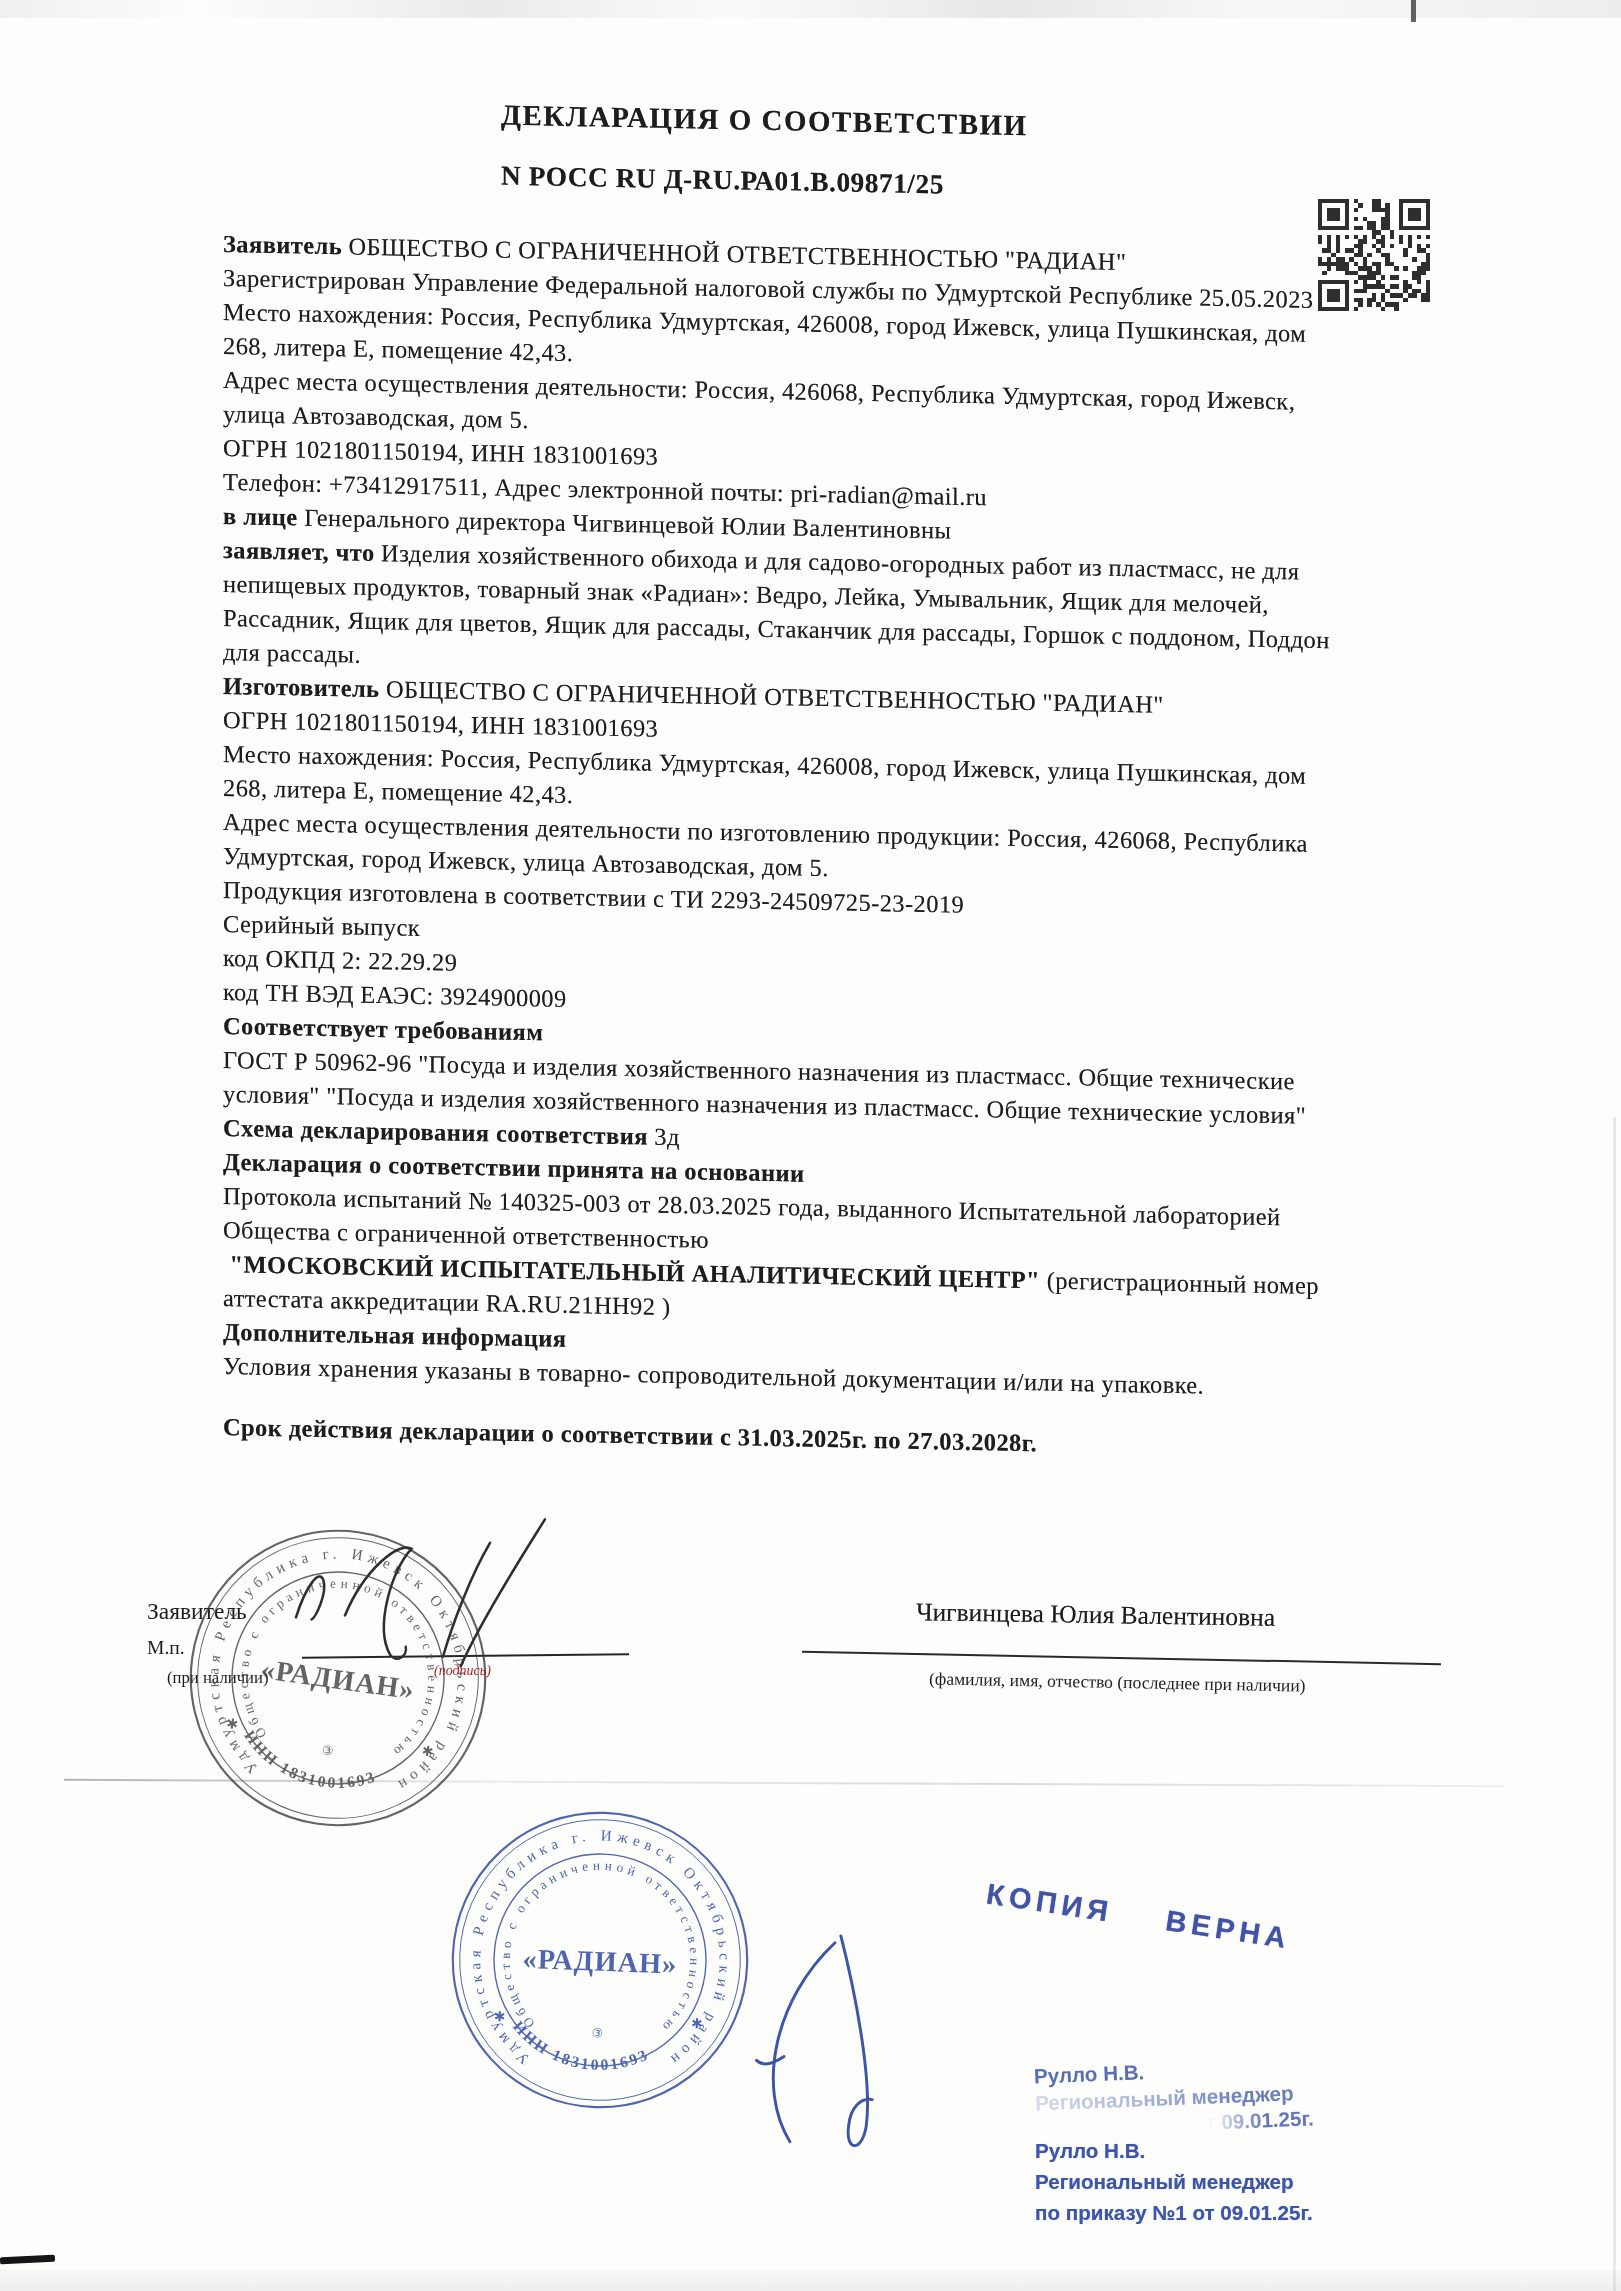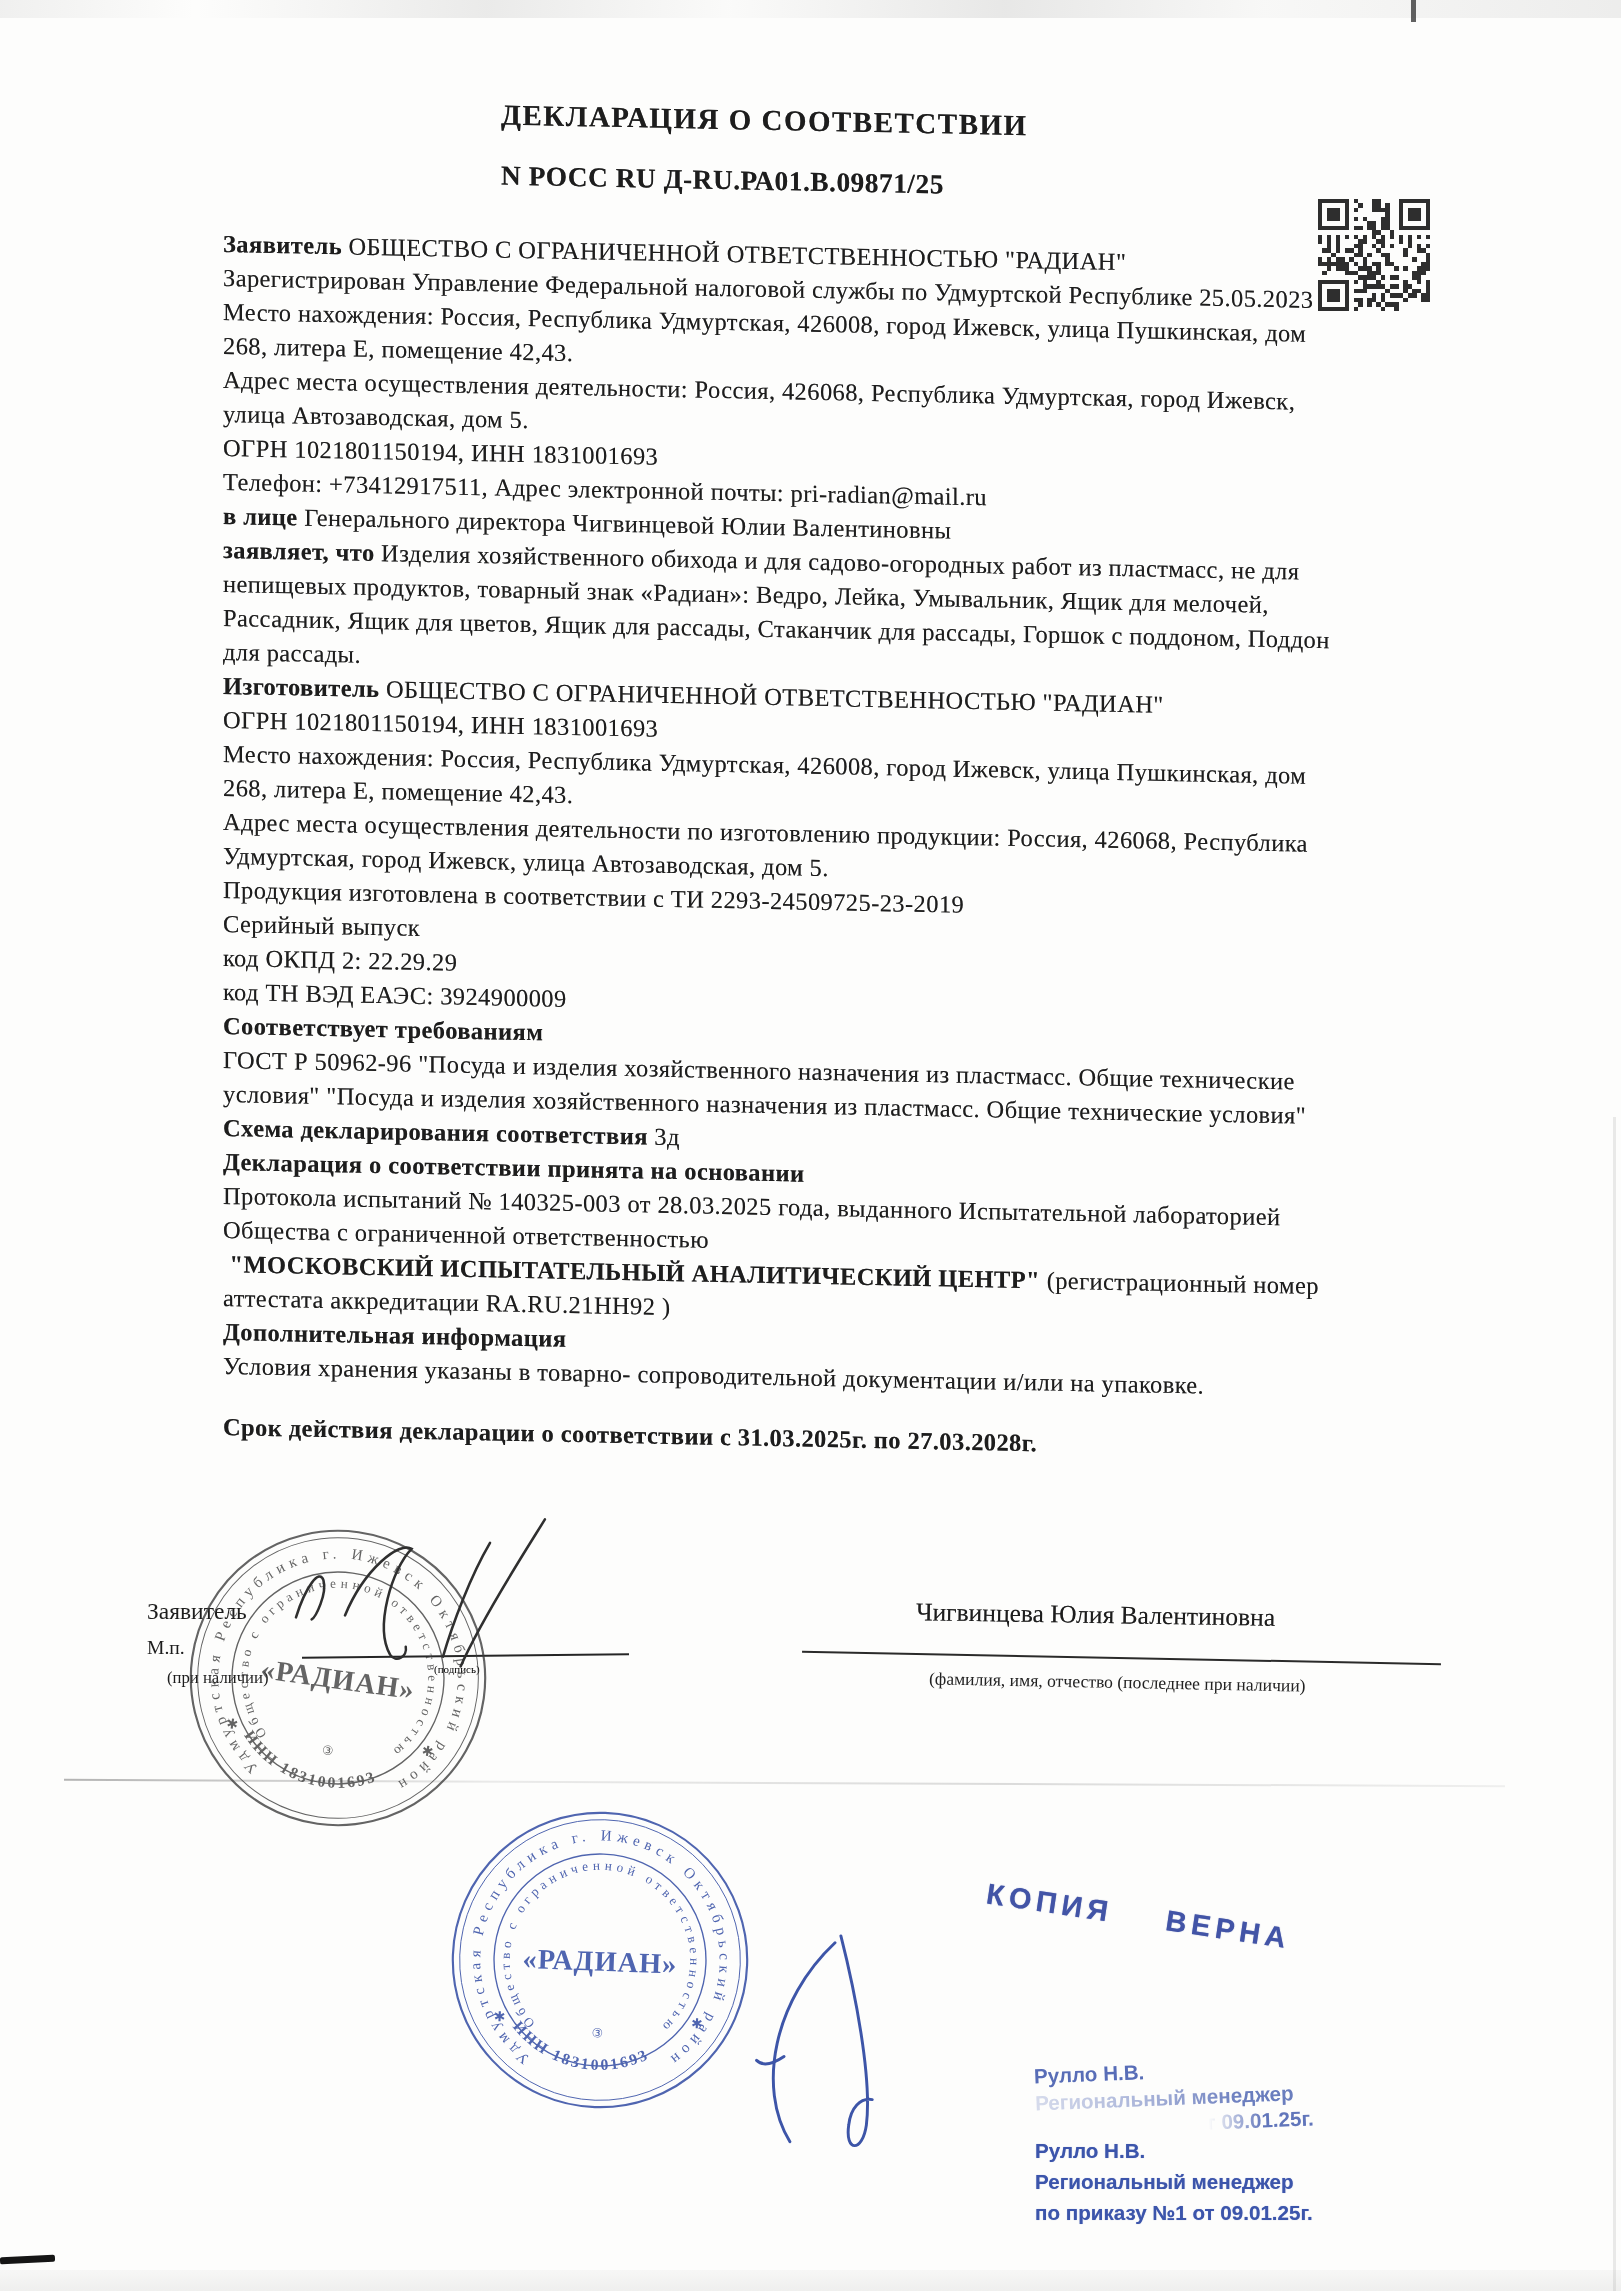--- a/index.html
+++ b/index.html
@@ -46,21 +46,21 @@
   .doc-line .b{font-weight:bold;}
 
   
   .qr{position:absolute;left:1318px;top:199px;width:112px;height:112px;}
 
   
   .sig-applicant{position:absolute;left:147px;top:1598px;font-size:23.5px;}
   .sig-mp{position:absolute;left:147px;top:1637px;font-size:19.6px;}
   .sig-mp-note{position:absolute;left:143px;top:1668px;font-size:16.7px;margin-left:24px;}
   .sig-line-left{position:absolute;left:302px;top:1655px;width:327px;height:2px;background:#262626;transform:rotate(-.6deg);}
-  .sig-caption-left{position:absolute;left:434px;top:1663px;font-size:11px;color:#000000;}
+  .sig-caption-left{position:absolute;left:434px;top:1663px;font-size:14px;color:#b91c1c;font-style:italic;}
   .sig-name{position:absolute;left:916px;top:1600px;font-size:25.5px;transform:rotate(.9deg);text-shadow:0 0 0.5px rgba(20,20,20,.5);}
   .sig-line-right{position:absolute;left:802px;top:1657px;width:639px;height:2px;background:#2a2a2a;transform:rotate(1.1deg);}
   .sig-caption-right{position:absolute;left:929px;top:1672px;font-size:17.6px;transform:rotate(1.1deg);color:#222;}
 
   
   .stamp{position:absolute;}
   .stamp-black{left:181px;top:1521px;width:314px;height:314px;transform:rotate(8deg);opacity:.78;}
   .stamp-blue{left:443px;top:1803px;width:314px;height:314px;transform:rotate(2deg);opacity:.9;}
   .stamp text{font-family:"Liberation Serif", serif;}
   .sig-black{position:absolute;left:0;top:0;width:1621px;height:2292px;pointer-events:none;}

